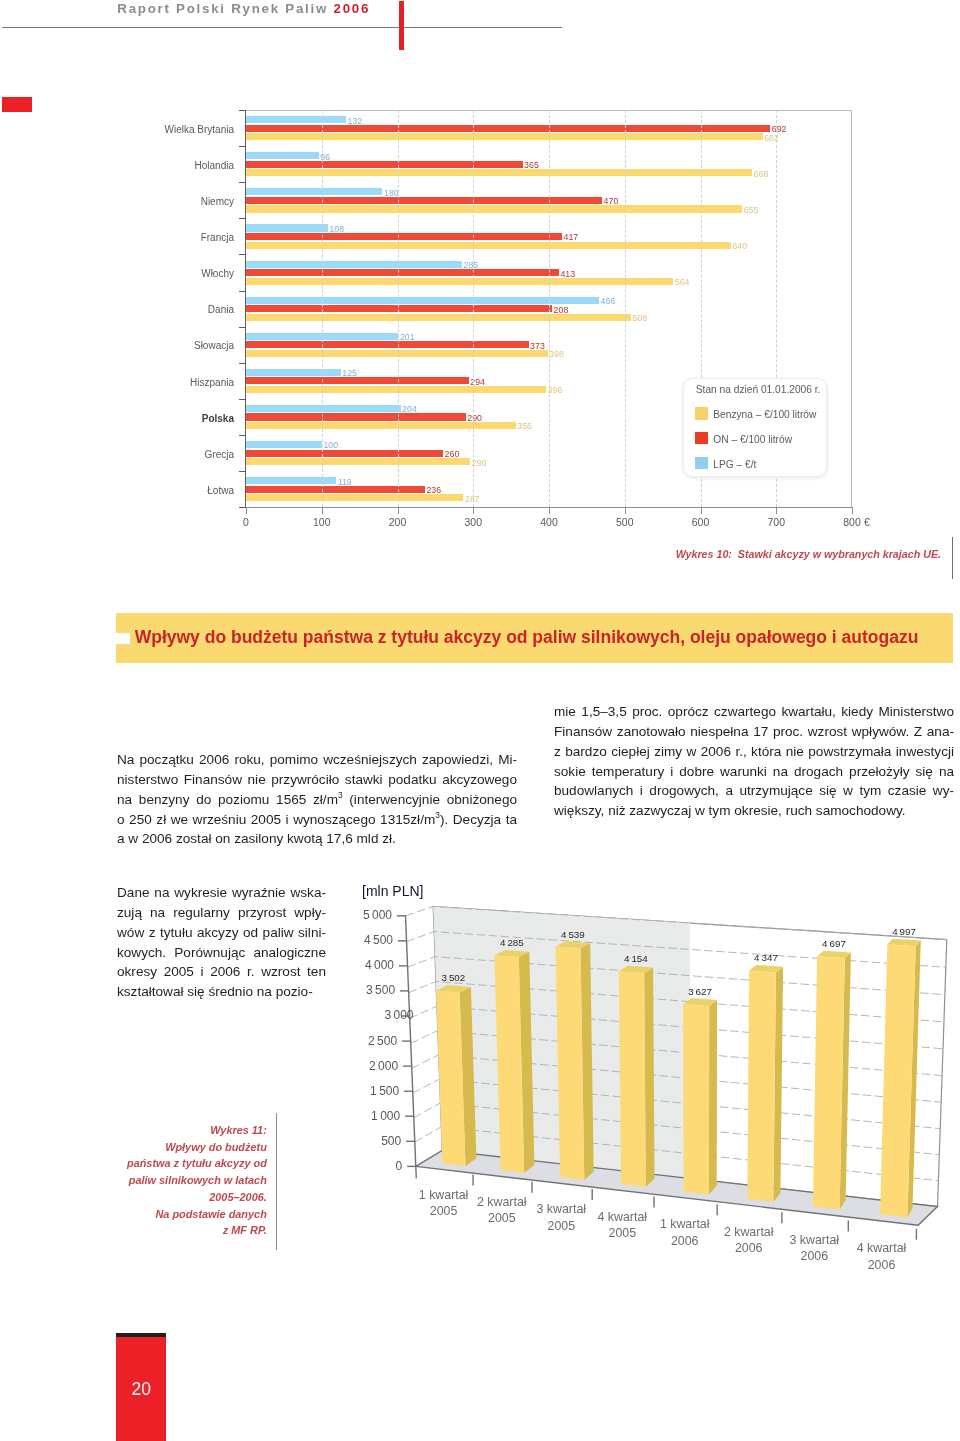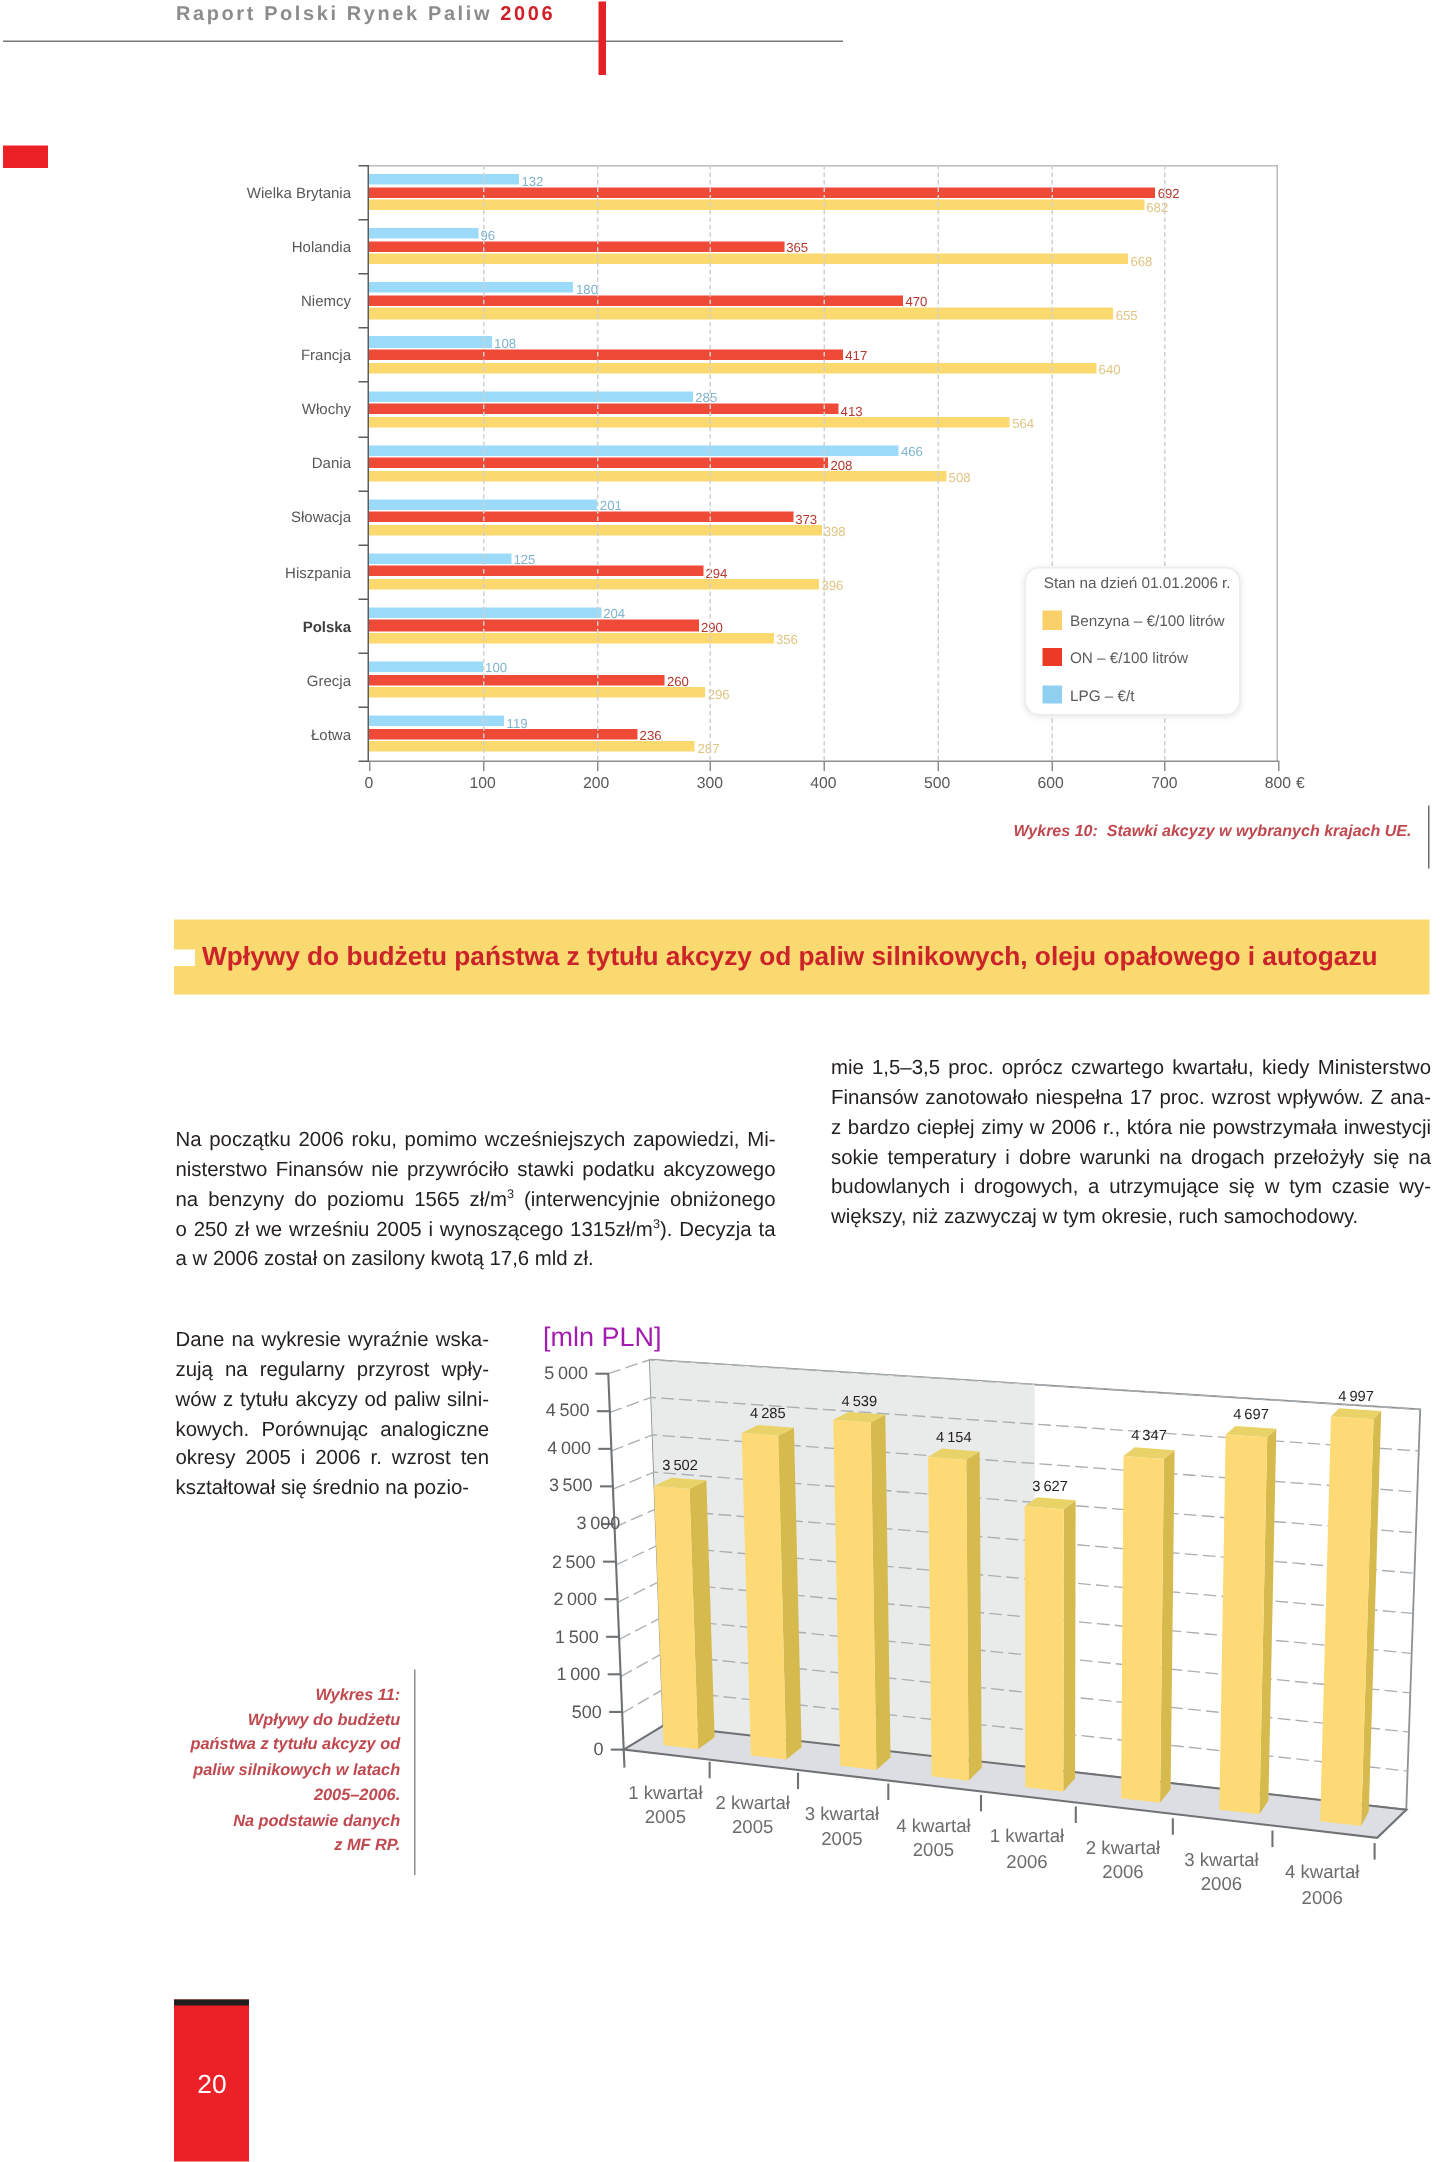--- a/index.html
+++ b/index.html
@@ -54,21 +54,21 @@
   .bodycol sup{font-size:8.4px;vertical-align:super;line-height:0;}
 
   
   #c11cap{position:absolute;left:20px;top:1122px;width:246.8px;text-align:right;
      font-size:10.9px;font-style:italic;font-weight:bold;color:#c0494f;line-height:16.73px;}
   #c11cap-rule{position:absolute;left:276px;top:1113px;width:1px;height:137px;background:#8c8c8c;}
 
   
   #c11svg{position:absolute;left:0;top:0;width:960px;height:1441px;}
   .ylab{position:absolute;font-size:12px;line-height:12px;color:#58585a;text-align:right;white-space:nowrap;}
-  .unit{position:absolute;left:362.0px;top:885.3px;font-size:18px;line-height:12.6px;color:#a21caf;white-space:nowrap;}
+  .unit{position:absolute;left:362.0px;top:885.3px;font-size:14px;line-height:12.6px;color:#0f172a;white-space:nowrap;}
   .v11{position:absolute;font-size:9.8px;color:#231f20;white-space:nowrap;transform:translateX(-50%);}
   .catlab{position:absolute;font-size:12.4px;color:#6a6c6e;text-align:center;line-height:16.2px;}
 
   
   #pagebox{position:absolute;left:116.3px;top:1332.6px;width:50px;height:109px;background:#ec2127;}
   #pagebox .cap{position:absolute;left:0;top:0;width:50px;height:4.6px;background:#231f20;}
   #pagebox .num{position:absolute;left:0;top:48.2px;width:50px;text-align:center;
      font-size:17.5px;line-height:17.5px;color:#ffffff;}
 </style>
 </head>

